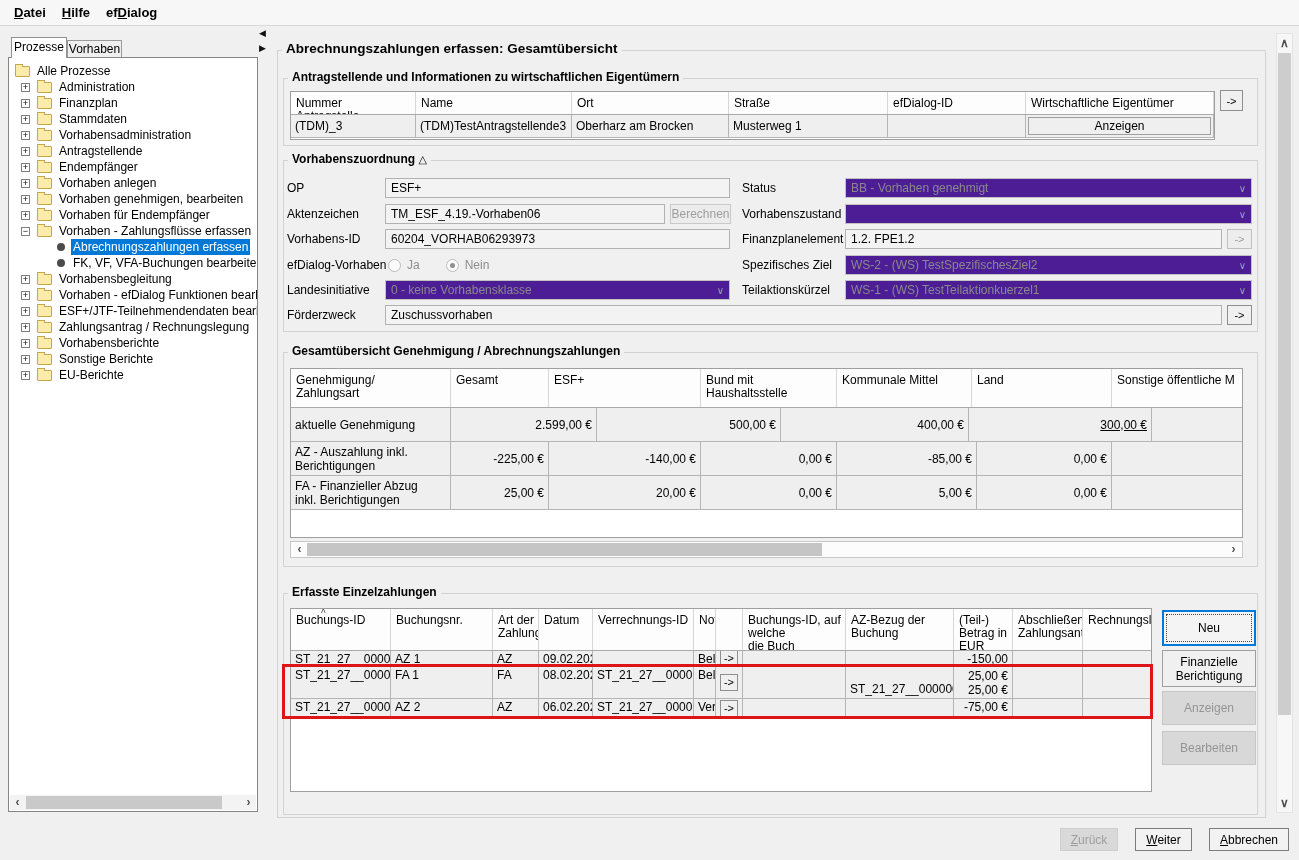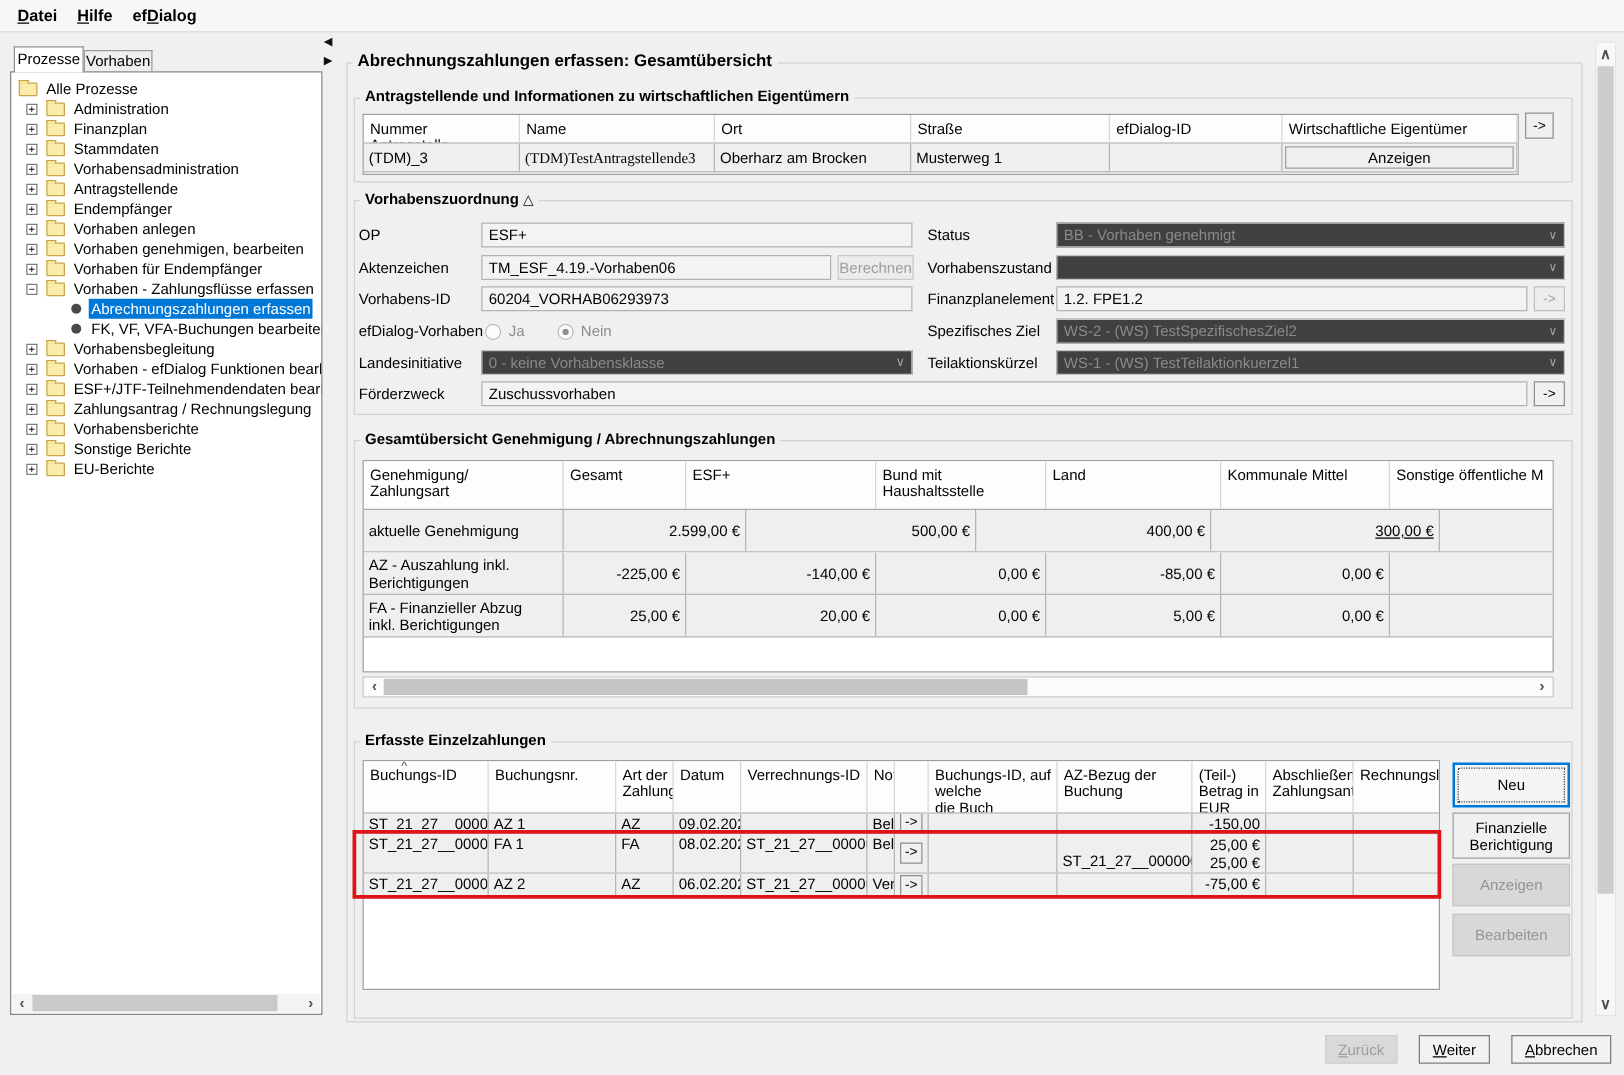--- a/index.html
+++ b/index.html
@@ -37,21 +37,21 @@
   
   .gbox { position:absolute; border:1px solid #d2d2d2; }
   .glabel { position:absolute; top:-9px; left:4px; background:#f0f0f0; padding:0 4px; font-weight:bold; font-size:12px; white-space:nowrap; }
   .glabel.big { font-size:13.5px; top:-10px; }
   .tri { font-weight:normal; font-size:11px; }
 
   
   .flabel { position:absolute; height:20px; line-height:20px; white-space:nowrap; }
   .tb { position:absolute; height:20px; background:#f3f3f3; border:1px solid #b2b2b2; padding:0 5px;
         font-family:"Liberation Sans",sans-serif; font-size:12px; color:#000; }
-  .dd { position:absolute; height:20px; background:#404040; border:1px solid #c2c2c2; color:#8a8a8a;
+  .dd { position:absolute; height:20px; background:#4c1d95; border:1px solid #c2c2c2; color:#8a8a8a;
         display:flex; align-items:center; padding:0 5px; overflow:hidden; white-space:nowrap; }
   .dd .chev { margin-left:auto; color:#9aa3ad; font-size:10px; flex:none; padding-left:4px; }
   .abtn { position:absolute; background:#f0f0f0; border:1px solid #8f8f8f; font-size:11px; text-align:center;
           font-family:"Liberation Sans",sans-serif; cursor:pointer; }
   .abtn.dis { color:#9d9d9d; border-color:#c0c0c0; background:#ededed; cursor:default; }
   .btn-berechnen { position:absolute; left:670px; top:204px; width:61px; height:20px; background:#ececec;
           border:1px solid #c9c9c9; color:#9d9d9d; font-size:12px; font-family:"Liberation Sans",sans-serif; }
   .radio-row { position:absolute; display:flex; align-items:center; color:#8d8d8d; }
   .radio { width:13px; height:13px; border:1px solid #bcbcbc; border-radius:50%; background:#fbfbfb; position:relative; flex:none; }
   .radio.sel::after { content:""; position:absolute; left:3px; top:3px; width:5px; height:5px; border-radius:50%; background:#8f8f8f; }
@@ -235,21 +235,21 @@
       <div class="grid-header" style="height: 23px;">
         <div class="grid-hcell" style="width: 125px;"><div>Nummer Antragstelle...</div></div>
         <div class="grid-hcell" style="width: 156px;"><div>Name</div></div>
         <div class="grid-hcell" style="width: 157px;"><div>Ort</div></div>
         <div class="grid-hcell" style="width: 159px;"><div>Straße</div></div>
         <div class="grid-hcell" style="width: 138px;"><div>efDialog-ID</div></div>
         <div class="grid-hcell" style="width: 188px;"><div>Wirtschaftliche Eigentümer</div></div>
       </div>
       <div class="grid-row" style="height: 23px;">
         <div class="grid-cell middle" style="width: 125px;">(TDM)_3</div>
-        <div class="grid-cell middle" style="width: 156px; font-family: Liberation Serif, serif;">(TDM)TestAntragstellende3</div>
+        <div class="grid-cell middle" style="width: 156px;">(TDM)TestAntragstellende3</div>
         <div class="grid-cell middle" style="width: 157px;">Oberharz am Brocken</div>
         <div class="grid-cell middle" style="width: 159px;">Musterweg 1</div>
         <div class="grid-cell middle" style="width: 138px;"></div>
         <div class="grid-cell middle center" style="width: 188px; padding: 2px;"><button class="cell-btn">Anzeigen</button></div>
       </div>
     </div>
   <button class="abtn" style="left:1220px;top:90px;width:23px;height:21px;">-&gt;</button>
 
   <div class="gbox" style="left:283px;top:160px;width:975px;height:172px;">
     <div class="glabel">
@@ -307,22 +307,22 @@
   <div class="gbox" style="left:283px;top:352px;width:975px;height:215px;">
     <div class="glabel">Gesamtübersicht Genehmigung / Abrechnungszahlungen</div>
   </div>
   <div class="grid" style="left:290px;top:368px;width:953px;height:170px;" id="summary-grid">
       <div class="grid-header" style="height: 39px;">
         <div class="grid-hcell" style="width: 160px;"><div>Genehmigung/
 Zahlungsart</div></div>
         <div class="grid-hcell" style="width: 98px;"><div>Gesamt</div></div>
         <div class="grid-hcell" style="width: 152px;"><div>ESF+</div></div>
         <div class="grid-hcell" style="width: 136px;"><div>Bund mit Haushaltsstelle</div></div>
+        <div class="grid-hcell" style="width: 135px;"><div>Kommunale Mittel</div></div>
         <div class="grid-hcell" style="width: 140px;"><div>Land</div></div>
-        <div class="grid-hcell" style="width: 135px;"><div>Kommunale Mittel</div></div>
         <div class="grid-hcell" style="width: 132px;"><div>Sonstige öffentliche M</div></div>
       </div>
       <div class="grid-row" style="height: 34px; gap: 48px;">
         <div class="grid-cell middle" style="width: 160px;">aktuelle Genehmigung</div>
         <div class="grid-cell middle right" style="width: 98px;">2.599,00 €</div>
         <div class="grid-cell middle right" style="width: 136px;">500,00 €</div>
         <div class="grid-cell middle right" style="width: 140px;">400,00 €</div>
         <div class="grid-cell middle right" style="width: 135px; text-decoration: underline;">300,00 €</div>
         <div class="grid-cell middle right" style="width: 132px;"></div>
       </div>

